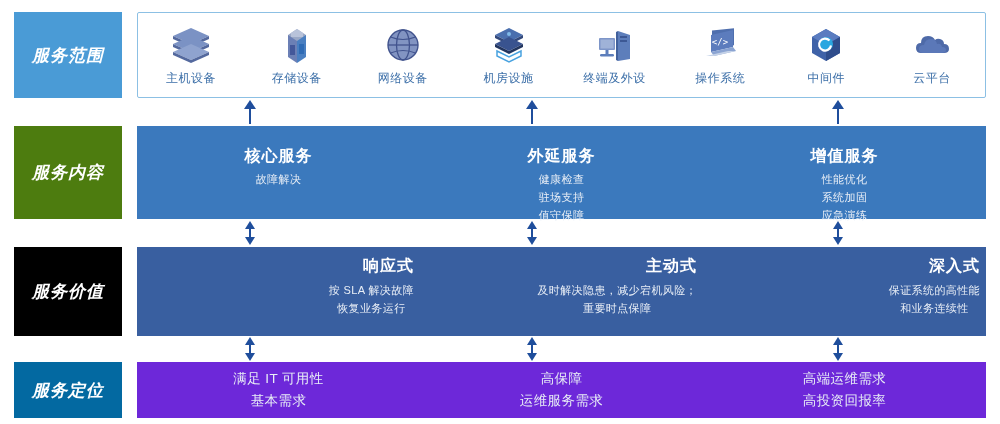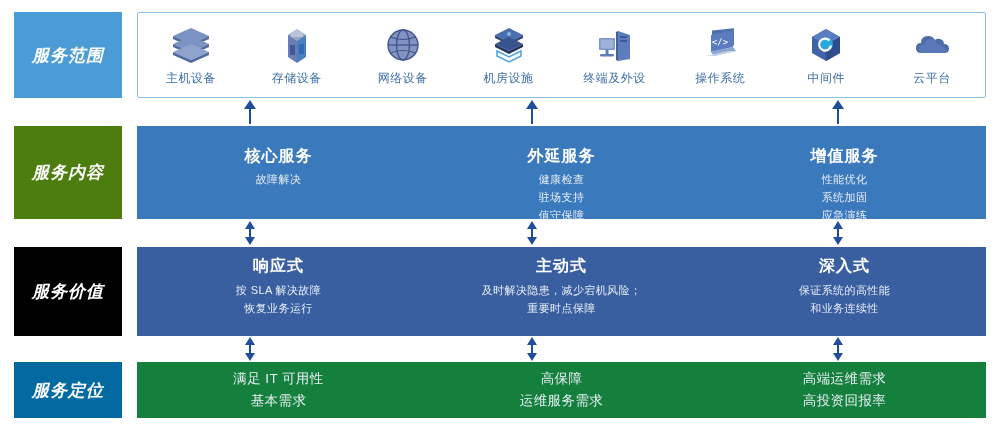--- a/index.html
+++ b/index.html
@@ -88,21 +88,21 @@
   #row-content .row-body{background:#3b79bd;}
 
   
   #row-value{top:247px;height:89px;}
   #row-value .row-label{background:#000000;}
   #row-value .row-body{background:#395fa0;}
 
   
   #row-position{top:362px;height:56px;}
   #row-position .row-label{background:#0369a1;}
-  #row-position .row-body{background:#15803d;}
+  #row-position .row-body{background:#6d28d9;}
 
   
   .cells{
     display:flex;
     width:100%;
     height:100%;
   }
   .cell{
     flex:1 1 0;
     display:flex;
@@ -128,21 +128,21 @@
   }
   .cell-line{
     color:#e8eef6;
     font-size:11px;
     line-height:1.45;
     white-space:nowrap;
     letter-spacing:0.4px;
   }
   #row-content .cell{justify-content:flex-start;padding-top:20px;}
   #row-content .cell-title{margin-bottom:5px;}
-  #row-value .cell{justify-content:flex-start;padding-top:9px;}
+  #row-value .cell{justify-content:flex-start;padding-top:9px;align-items:flex-end;}
   #row-position .cell-line{font-size:13.5px;}
 
   
   .cell.shift-down{padding-top:22px;}
 
   
   .arrow{
     position:absolute;
     width:16px;
     pointer-events:none;

